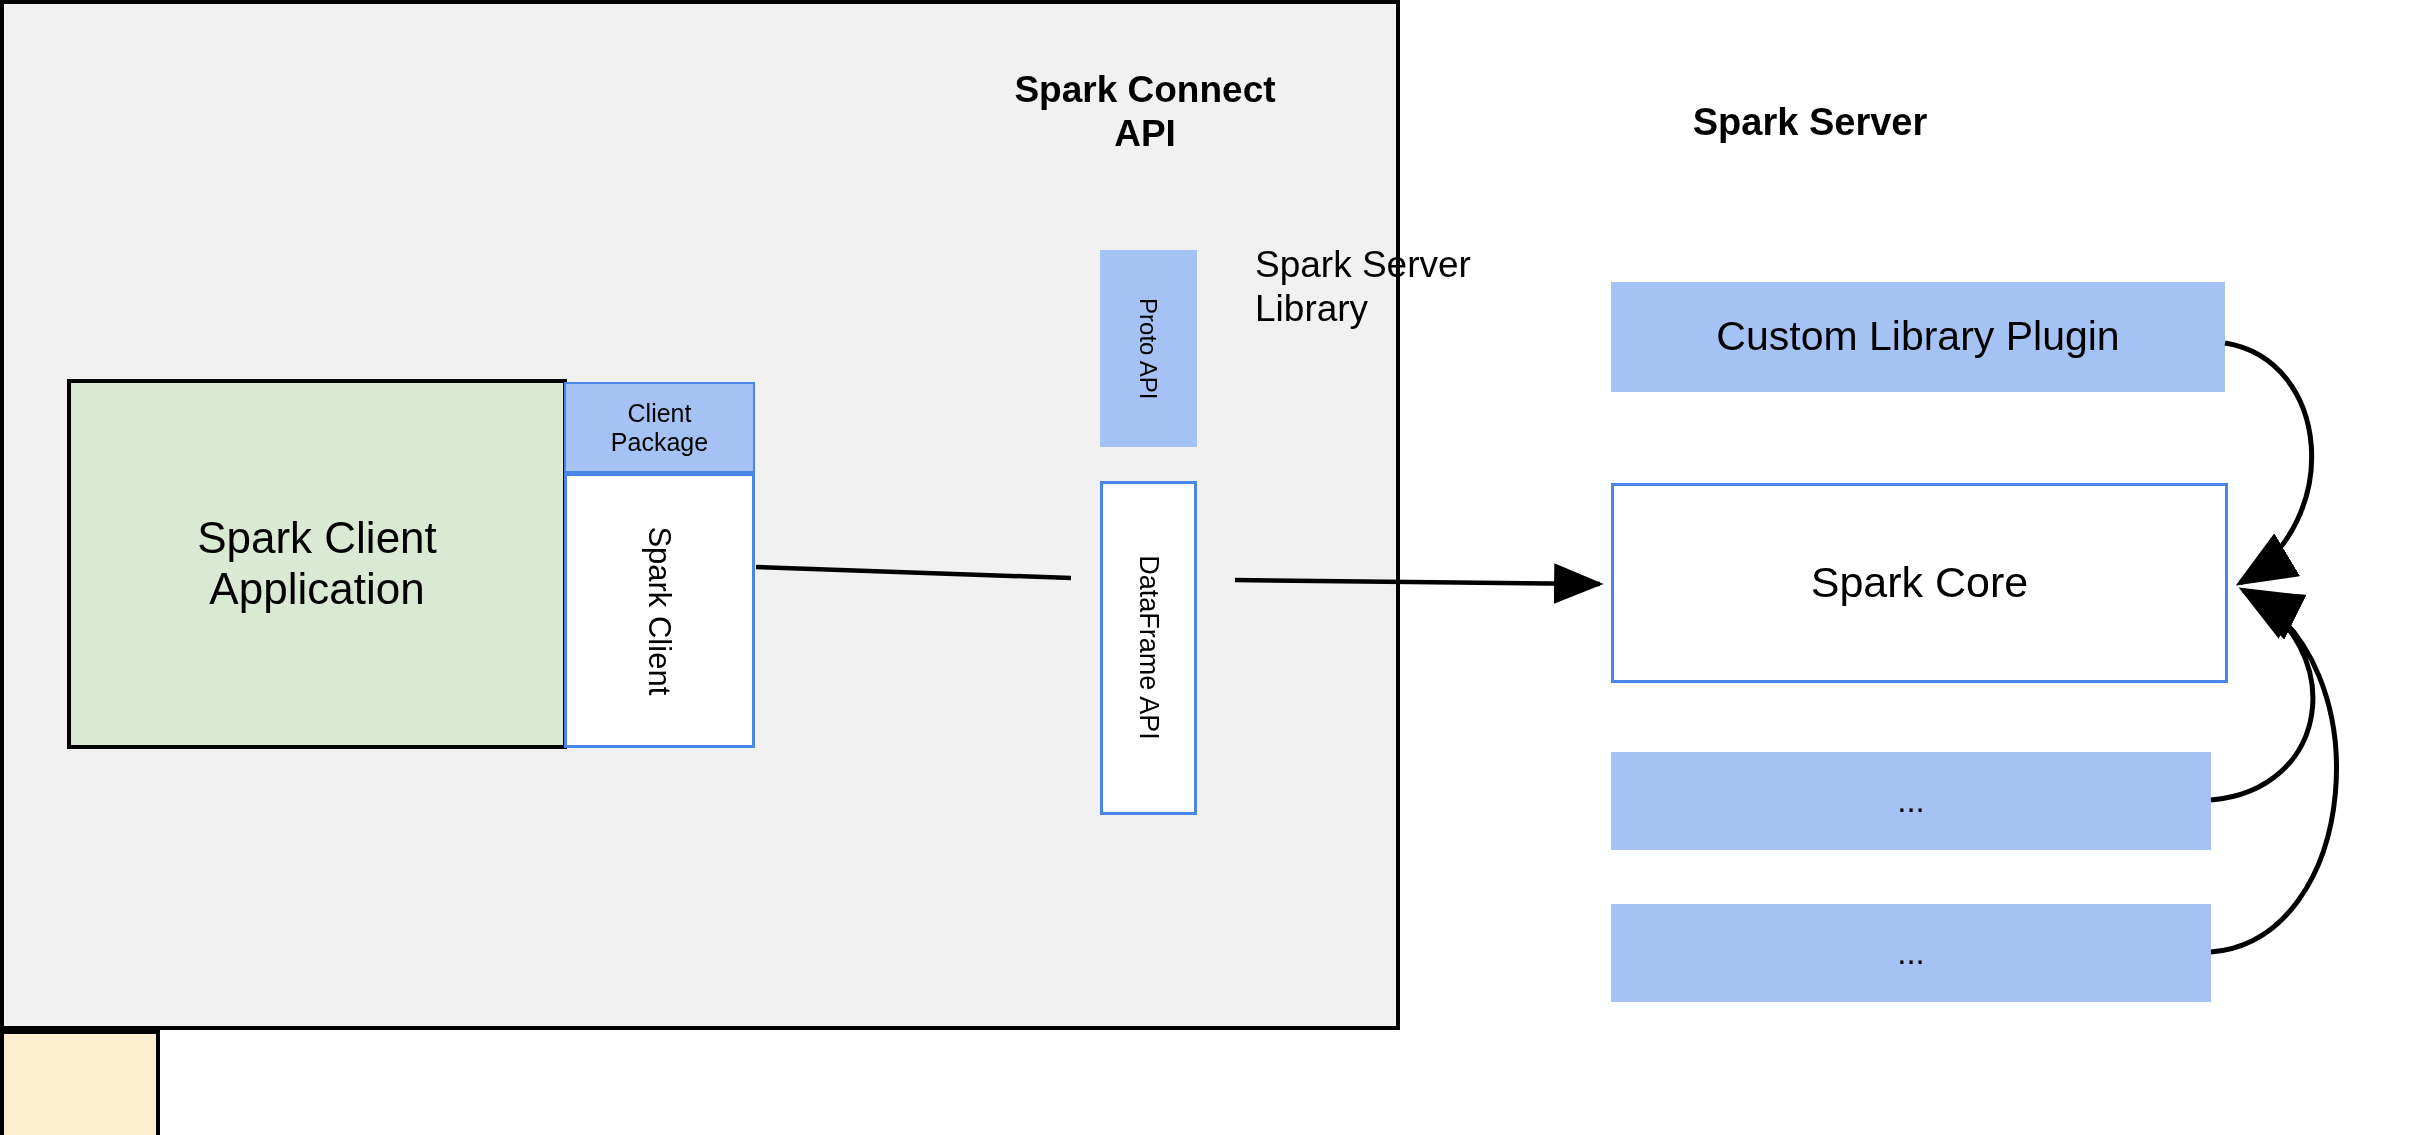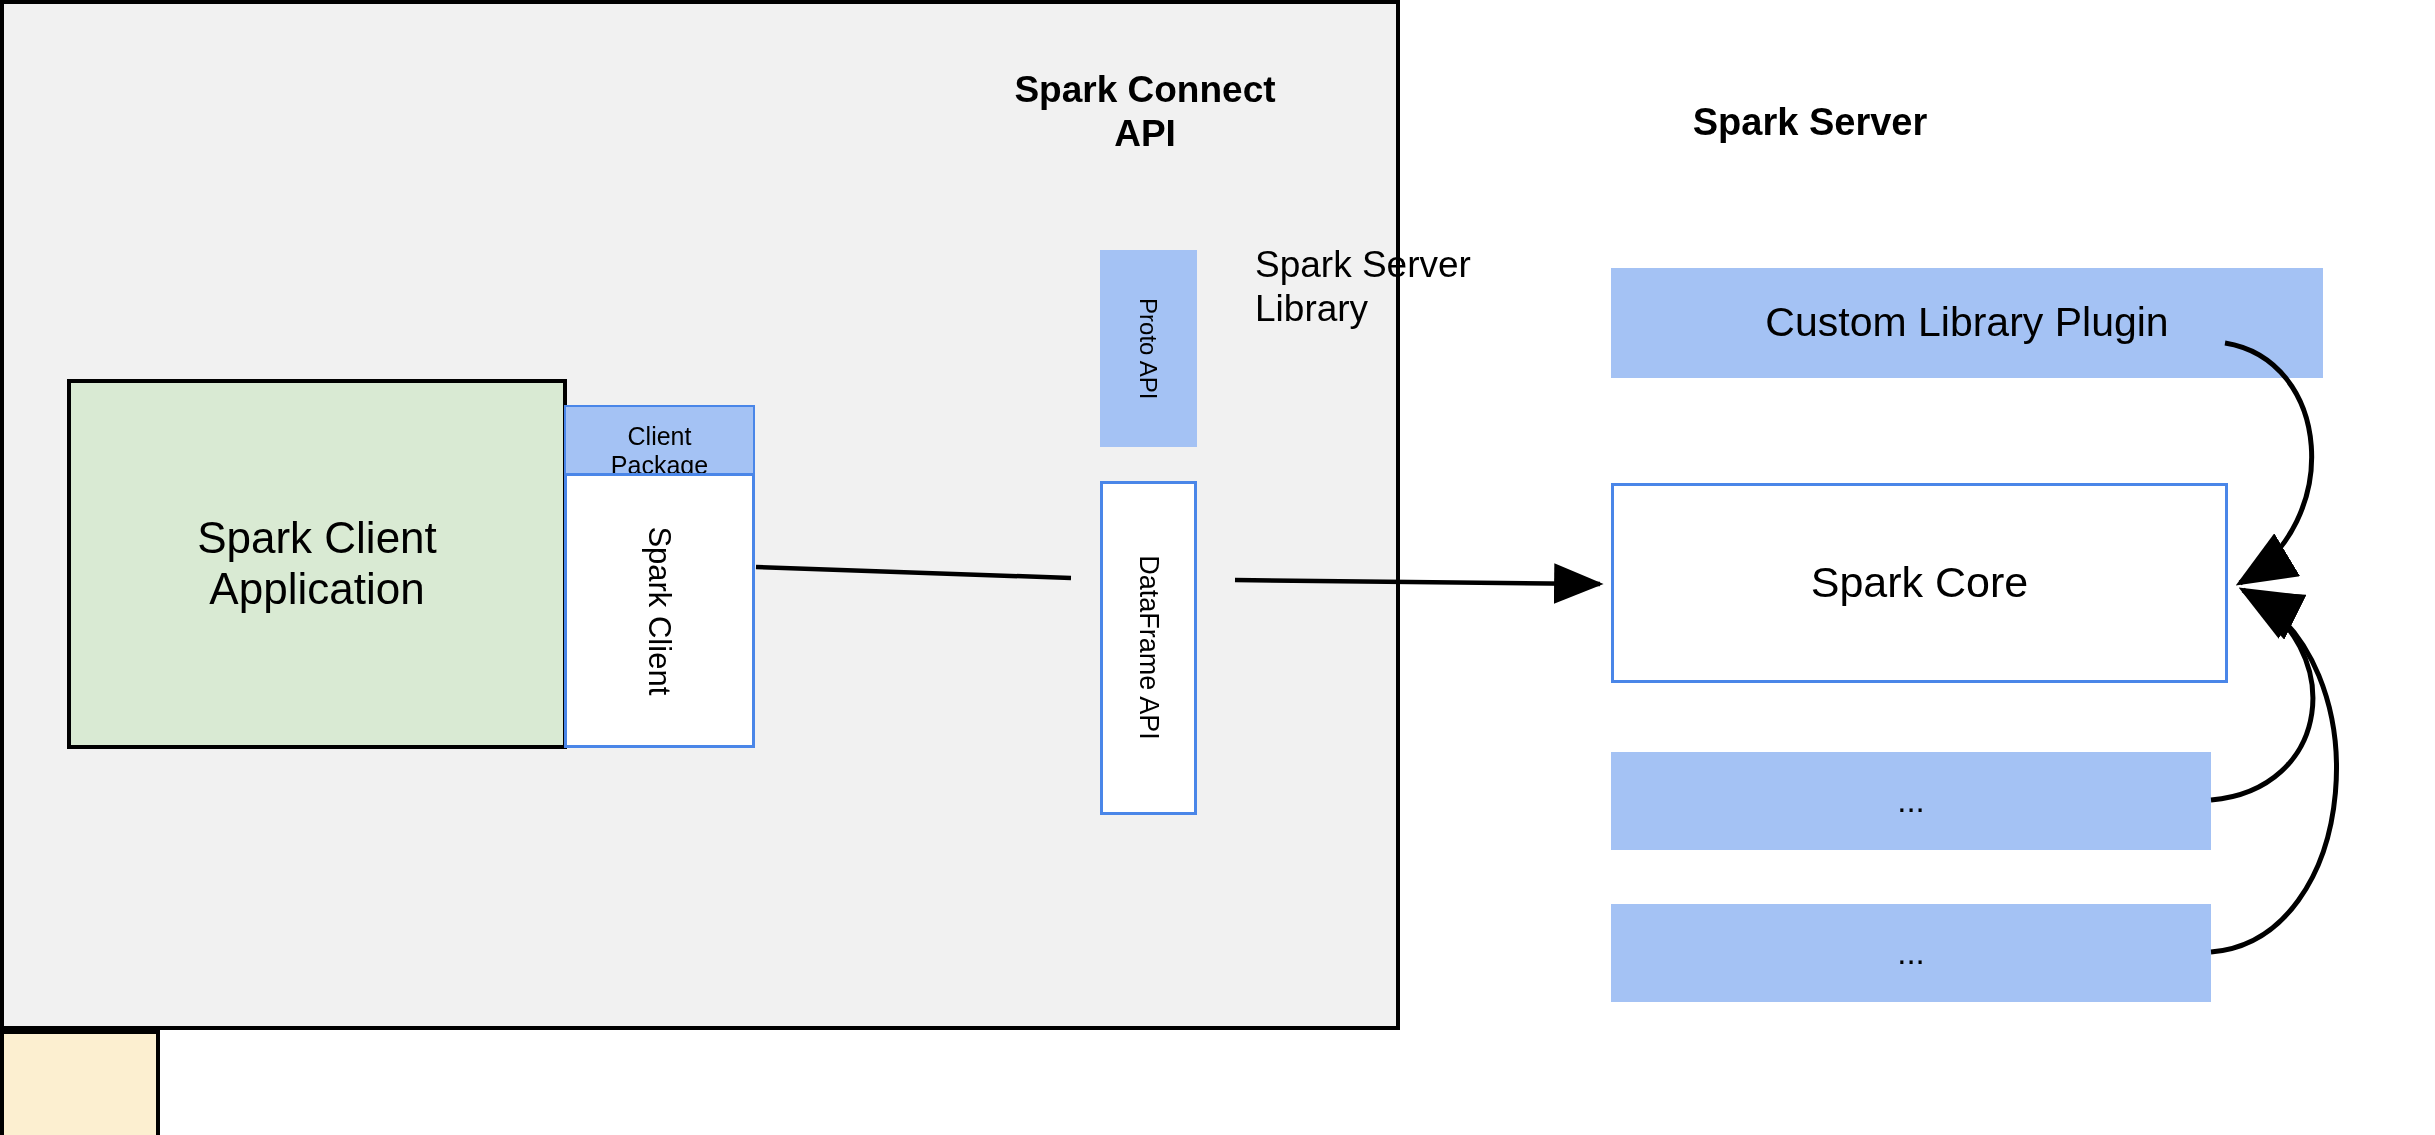--- a/index.html
+++ b/index.html
@@ -36,21 +36,20 @@
     font-size: 44px;
   }
   #client-app .lbl { white-space: pre-line; }
 
   
   #client-package {
     left: 564px; top: 382px; width: 191px; height: 91px;
     background: #a4c2f4;
     border: 2px solid #4a86e8;
     font-size: 25px;
-    margin-top: 23px;
   }
   #client-package .lbl { white-space: pre-line; }
 
   
   #spark-client {
     left: 564px; top: 473px; width: 191px; height: 275px;
     background: #ffffff;
     border: 3px solid #4a86e8;
   }
   #spark-client .rot {
@@ -107,21 +106,21 @@
   
   #dataframe-api {
     left: 1100px; top: 481px; width: 97px; height: 334px;
     background: #ffffff;
     border: 3px solid #4a86e8;
   }
   #dataframe-api .rot { transform: rotate(90deg); white-space: nowrap; font-size: 27px; }
 
   
   #custom-library-plugin {
-    left: 1611px; top: 268px; width: 712px; height: 110px;
+    left: 1611px; top: 282px; width: 614px; height: 110px;
     background: #a4c2f4;
     font-size: 41px;
     text-align: right;
   }
   #spark-core {
     left: 1611px; top: 483px; width: 617px; height: 200px;
     background: #ffffff;
     border: 3px solid #4a86e8;
     font-size: 43px;
   }

